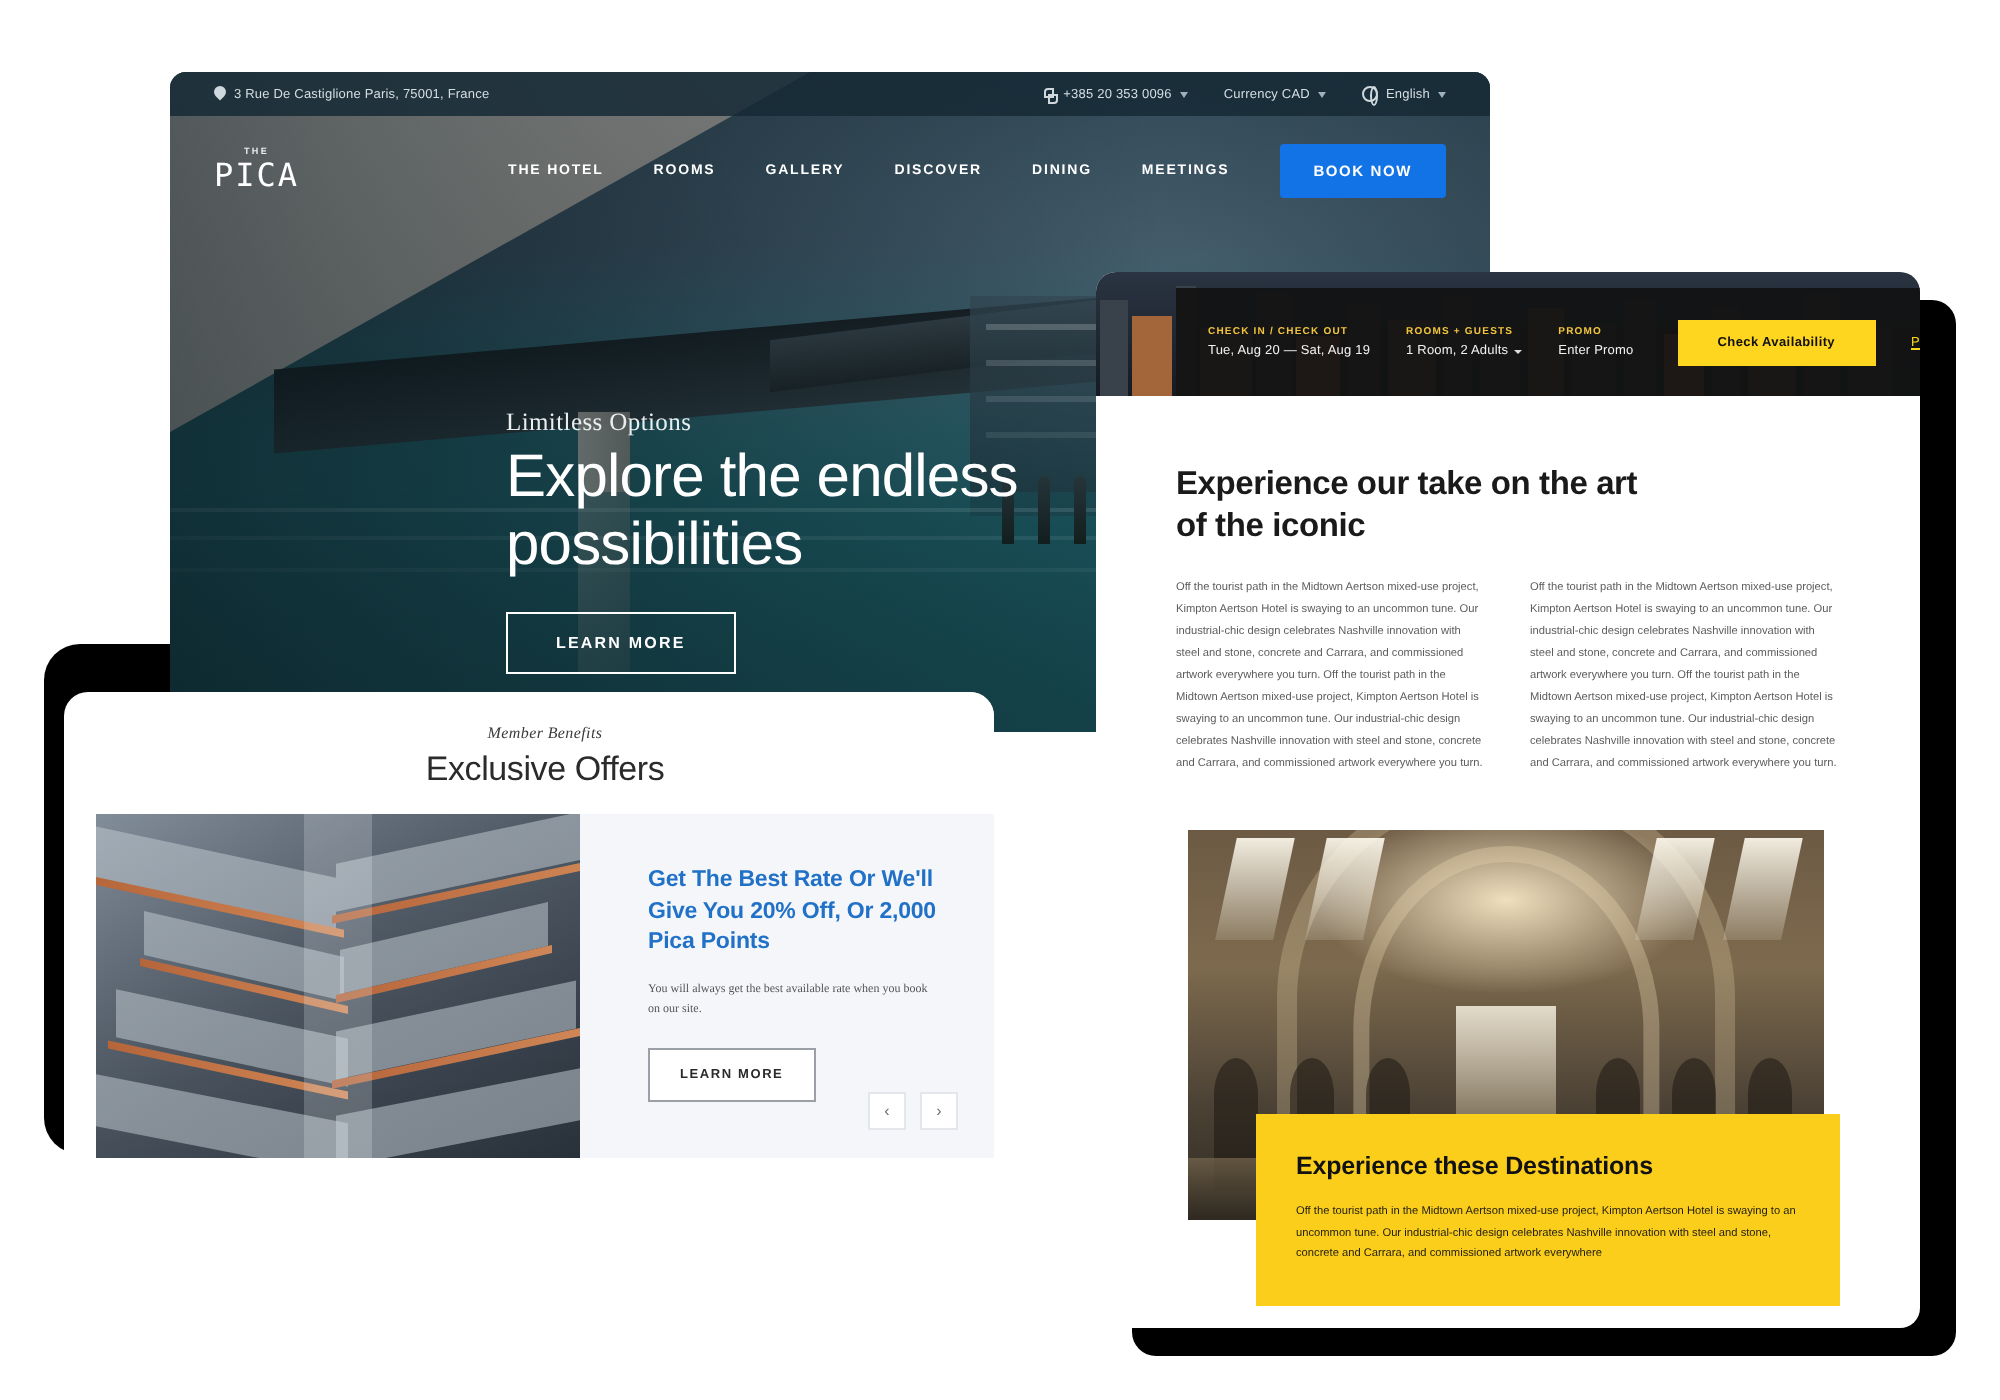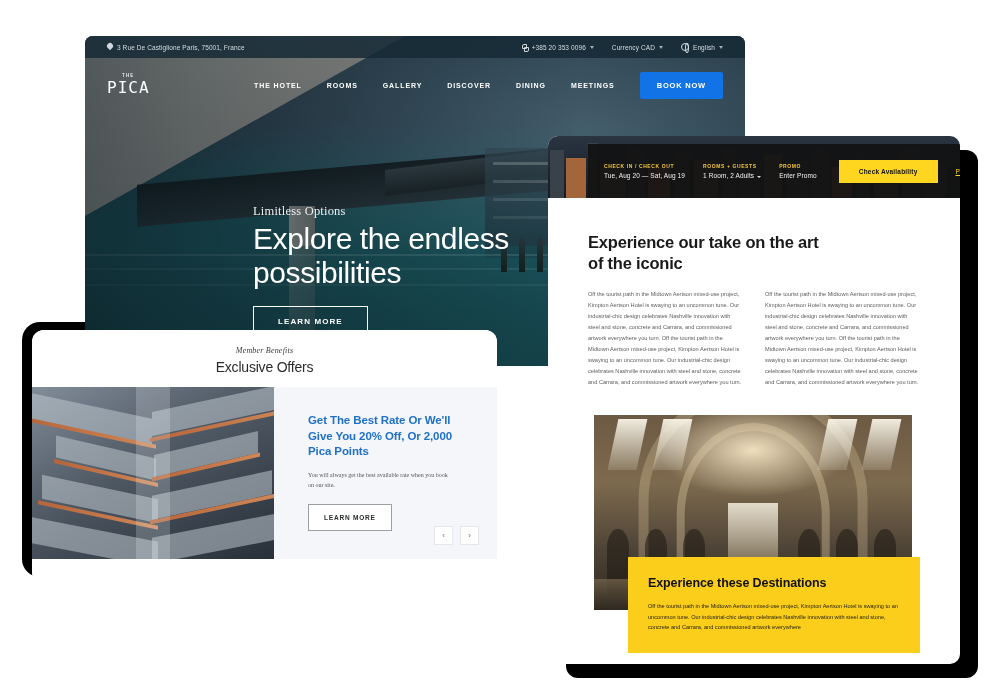--- a/index.html
+++ b/index.html
@@ -288,35 +288,36 @@
     background: #fbce1c; padding: 18px 20px 20px 20px;
   }
   .yellow-card h3 {
     font-size: 12.5px; line-height: 1.3; color: #121212; font-weight: 700;
     letter-spacing: -0.1px; margin-bottom: 9px;
   }
   .yellow-card p { font-size: 5.6px; line-height: 1.95; color: #1f1d12; }
 
   
   #win-offers {
-    left: 32px; top: 330px;
+    left: 32px; top: 346px;
     width: 465px; height: 255px;
     z-index: 4;
     border-radius: 12px;
+    padding-left: 16px;
   }
   #shadow-offers {
     left: 22px; top: 322px; width: 465px; height: 255px; border-radius: 18px;
   }
 
   .offers-head { padding: 16px 0 12px 0; text-align: center; background: #fff; }
   .offers-eyebrow {
     font-family: "Liberation Serif", serif; font-style: italic;
     font-size: 8px; color: #3a3a3a; letter-spacing: .2px; margin-bottom: 4px;
   }
-  .offers-title { font-size: 14px; color: #2b2b2b; font-weight: 400; letter-spacing: -0.2px; }
+  .offers-title { font-size: 17px; color: #2b2b2b; font-weight: 400; letter-spacing: -0.2px; }
 
   .offers-body { display: flex; background: #f4f6f9; height: 172px; }
   .offers-photo {
     width: 242px; height: 172px; position: relative; overflow: hidden;
     background: linear-gradient(140deg, #7f8a96 0%, #55606c 45%, #3a444f 100%);
   }
   .offers-photo .copper {
     position: absolute; height: 4px;
     background: linear-gradient(to right, #b5653a, #d08757);
   }

